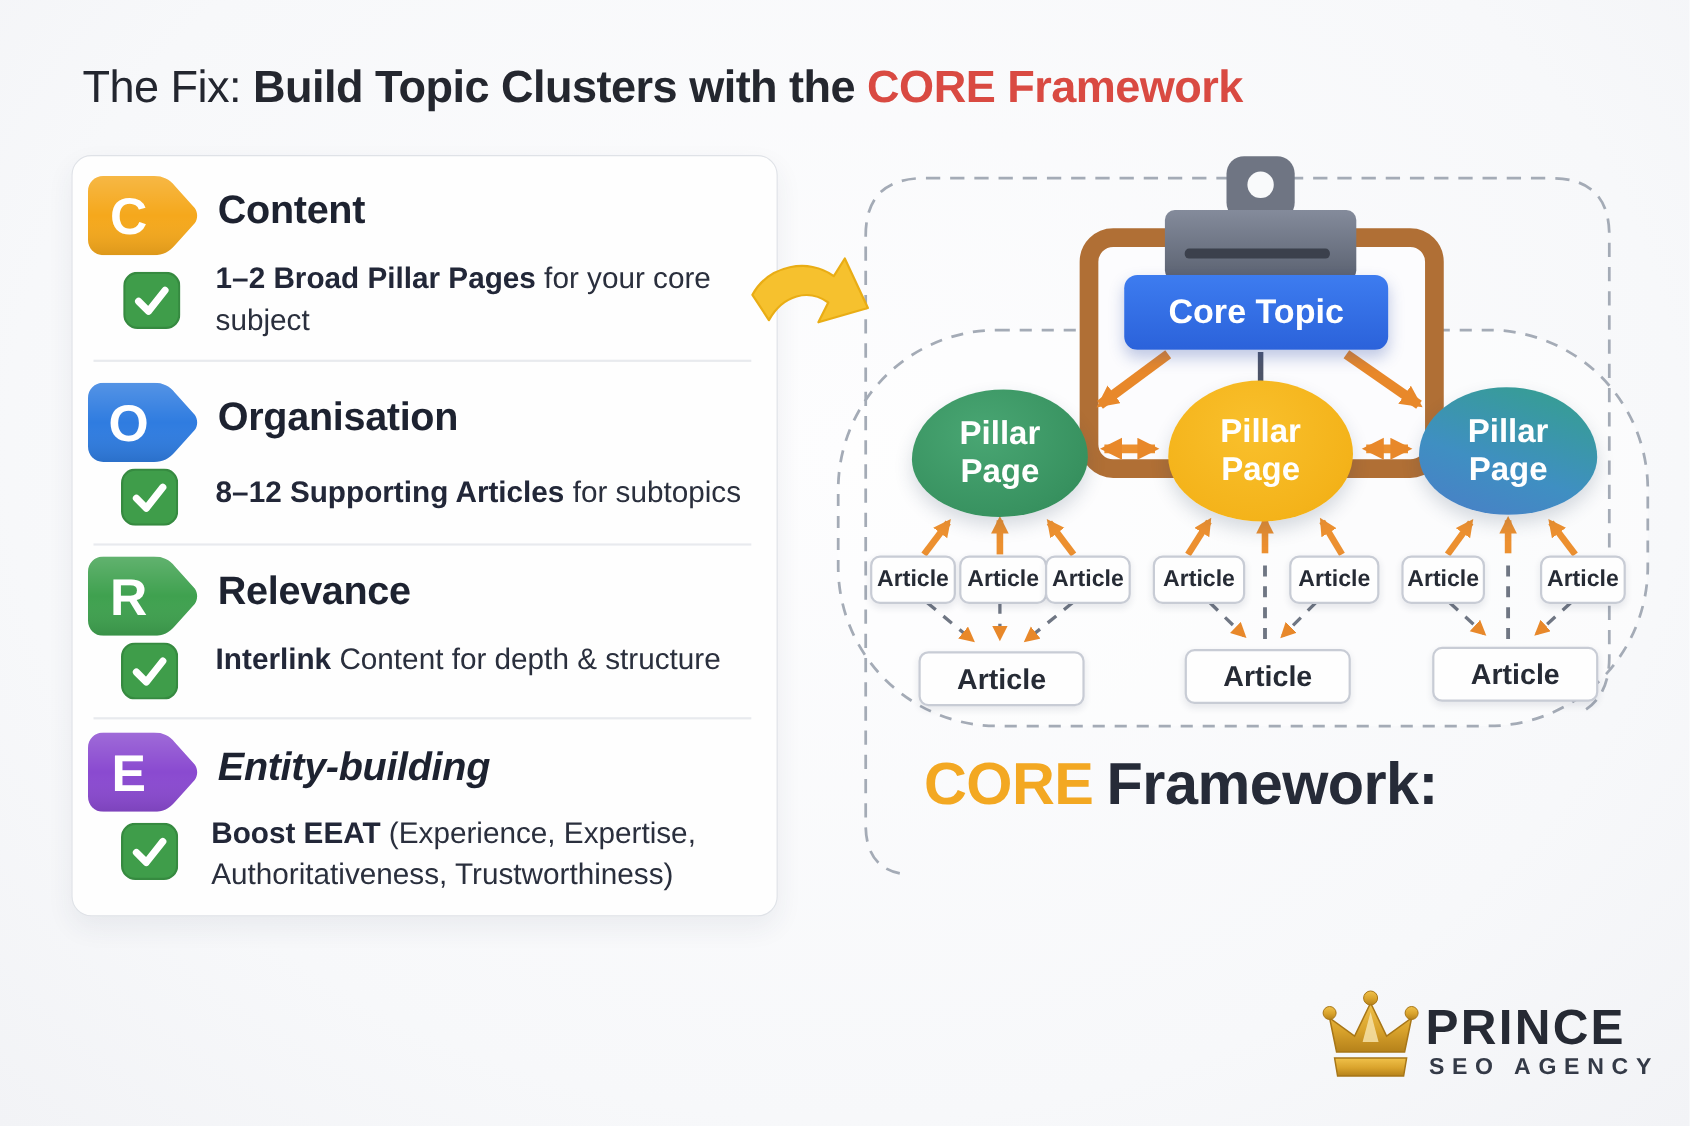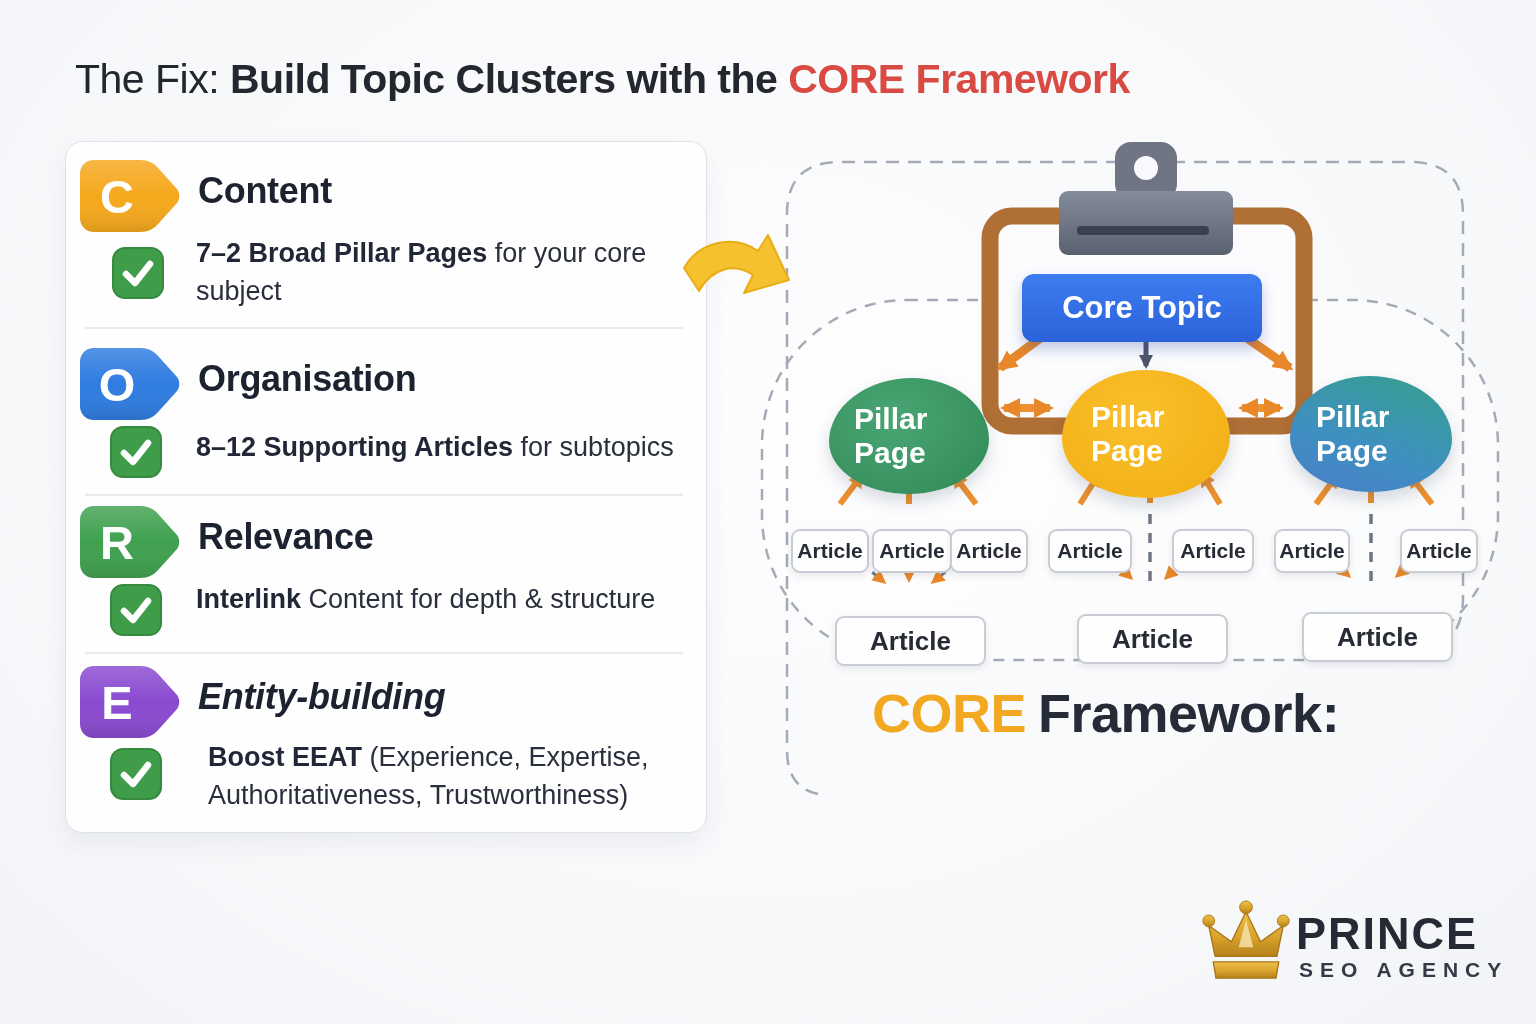--- a/index.html
+++ b/index.html
@@ -26,21 +26,21 @@
   .badge svg{position:absolute;left:0;top:0;}
   .badge-letter{position:absolute;left:0;top:0;width:74px;height:72px;display:flex;
         align-items:center;justify-content:center;color:#fff;font-size:47px;font-weight:800;}
   .sec-heading{font-size:36px;font-weight:800;color:#1d2230;z-index:4;letter-spacing:-0.3px;}
   .check{width:52px;height:52px;z-index:4;}
   .desc{font-size:27px;line-height:38px;color:#2a2f3d;z-index:4;}
   .desc b{font-weight:800;color:#222738;}
   .nowrap{white-space:nowrap;}
 
   
-  .node{z-index:4;display:flex;align-items:center;justify-content:center;margin-top:24px;}
+  .node{z-index:4;display:flex;align-items:center;justify-content:center;text-align:center;}
   .core-topic{left:1022px;top:250px;width:240px;height:68px;border-radius:12px;
       background:linear-gradient(180deg,#3d7cf0 0%,#2b62da 100%);
       color:#fff;font-size:31px;font-weight:800;
       box-shadow:0 7px 14px rgba(35,70,160,.28);}
   .pillar{color:#fff;font-size:30px;font-weight:800;line-height:34px;
       box-shadow:0 8px 16px rgba(40,60,90,.18);}
   .pillar span{width:110px;}
   .pillar-green{left:829px;top:354px;width:160px;height:116px;
       background:radial-gradient(ellipse at 40% 35%,#49a673 0%,#389260 70%,#2f8856 100%);
       border-radius:52% 48% 50% 50%/55% 53% 47% 45%;}
@@ -50,21 +50,21 @@
   .pillar-teal{left:1290px;top:352px;width:162px;height:116px;
       background:linear-gradient(200deg,#35a08b 0%,#3f8fc2 60%,#4a7ec7 100%);
       border-radius:49% 51% 50% 50%/53% 55% 45% 47%;}
   .article{background:#fefefe;border:2px solid #c8ccd5;border-radius:9px;
       color:#262b35;font-weight:700;box-shadow:0 3px 7px rgba(40,50,80,.10);}
   .article-sm{font-size:21px;}
   .article-lg{font-size:26px;}
 
   
   .summary{left:840px;top:682px;z-index:5;width:660px;}
-  .summary-heading{font-size:54px;font-weight:800;letter-spacing:-0.5px;color:#262b38;margin-left:32px;}
+  .summary-heading{font-size:54px;font-weight:800;letter-spacing:-0.5px;color:#262b38;}
   .summary-heading .accent{color:#f3a822;margin-right:12px;}
   .summary-line{font-size:34px;color:#2b3040;margin-top:14px;letter-spacing:-0.2px;}
   .summary-line b{font-weight:800;color:#23283a;}
   .dot{color:#8a93a0;font-size:28px;padding:0 10px;vertical-align:2px;}
 
   
   .logo-crown{left:1200px;top:900px;z-index:5;}
   .logo-name{left:1296px;top:908px;font-size:45px;font-weight:800;color:#262a34;letter-spacing:2px;z-index:5;}
   .logo-sub{left:1299px;top:958px;font-size:21px;font-weight:700;color:#343a47;letter-spacing:7px;z-index:5;}
 
@@ -87,21 +87,21 @@
   <span class="badge-letter">C</span>
 </div>
 <div class="abs sec-heading" style="left:198px;top:170px;">Content</div>
 <div class="abs check" style="left:112px;top:247px;">
   <svg width="52" height="52" viewBox="0 0 52 52">
       <rect x="1" y="1" width="50" height="50" rx="12" fill="#3f9d4a" stroke="#368a40" stroke-width="2"></rect>
       <path d="M14 27 L23 36 L38 17" fill="none" stroke="#fff" stroke-width="6.5" stroke-linecap="round" stroke-linejoin="round"></path>
     </svg>
 </div>
 <div class="abs desc" style="left:196px;top:234px;width:460px;">
-  <b>7–2 Broad Pillar Pages</b><span> for your core subject</span>
+  <b>1–2 Broad Pillar Pages</b><span> for your core subject</span>
 </div>
 <div class="abs divider" style="top:327px;"></div>
 
 <div class="abs badge" style="left:80px;top:348px;">
   <svg width="102" height="72" viewBox="0 0 102 72">
       <path d="M14,0 H60 C68,0 74,3 79,9 L97,29 C100,33 100,39 97,43 L79,63 C74,69 68,72 60,72 H14 C6,72 0,66 0,58 V14 C0,6 6,0 14,0 Z" fill="#2f7ce0"></path>
       <path d="M14,0 H60 C68,0 74,3 79,9 L97,29 C100,33 100,39 97,43 L79,63 C74,69 68,72 60,72 H14 C6,72 0,66 0,58 V14 C0,6 6,0 14,0 Z" fill="url(#gshadeC)"></path>
     </svg>
   <span class="badge-letter">O</span>
 </div>
@@ -143,21 +143,21 @@
     </svg>
   <span class="badge-letter">E</span>
 </div>
 <div class="abs sec-heading" style="left:198px;top:676px;font-style:italic;">Entity-building</div>
 <div class="abs check" style="left:110px;top:748px;">
   <svg width="52" height="52" viewBox="0 0 52 52">
       <rect x="1" y="1" width="50" height="50" rx="12" fill="#3f9d4a" stroke="#368a40" stroke-width="2"></rect>
       <path d="M14 27 L23 36 L38 17" fill="none" stroke="#fff" stroke-width="6.5" stroke-linecap="round" stroke-linejoin="round"></path>
     </svg>
 </div>
-<div class="abs desc" style="left:208px;top:738px;width:475px;">
+<div class="abs desc" style="left:192px;top:738px;width:475px;">
   <b>Boost EEAT</b><span> (Experience, Expertise, Authoritativeness, Trustworthiness)</span>
 </div>
 
 <svg class="overlay" width="1536" height="1024" viewBox="0 0 1536 1024">
   <defs>
     <linearGradient id="gshadeC" x1="0" y1="0" x2="0" y2="1">
       <stop offset="0" stop-color="#ffffff" stop-opacity="0.18"></stop>
       <stop offset="0.5" stop-color="#ffffff" stop-opacity="0"></stop>
       <stop offset="1" stop-color="#000000" stop-opacity="0.10"></stop>
     </linearGradient>

